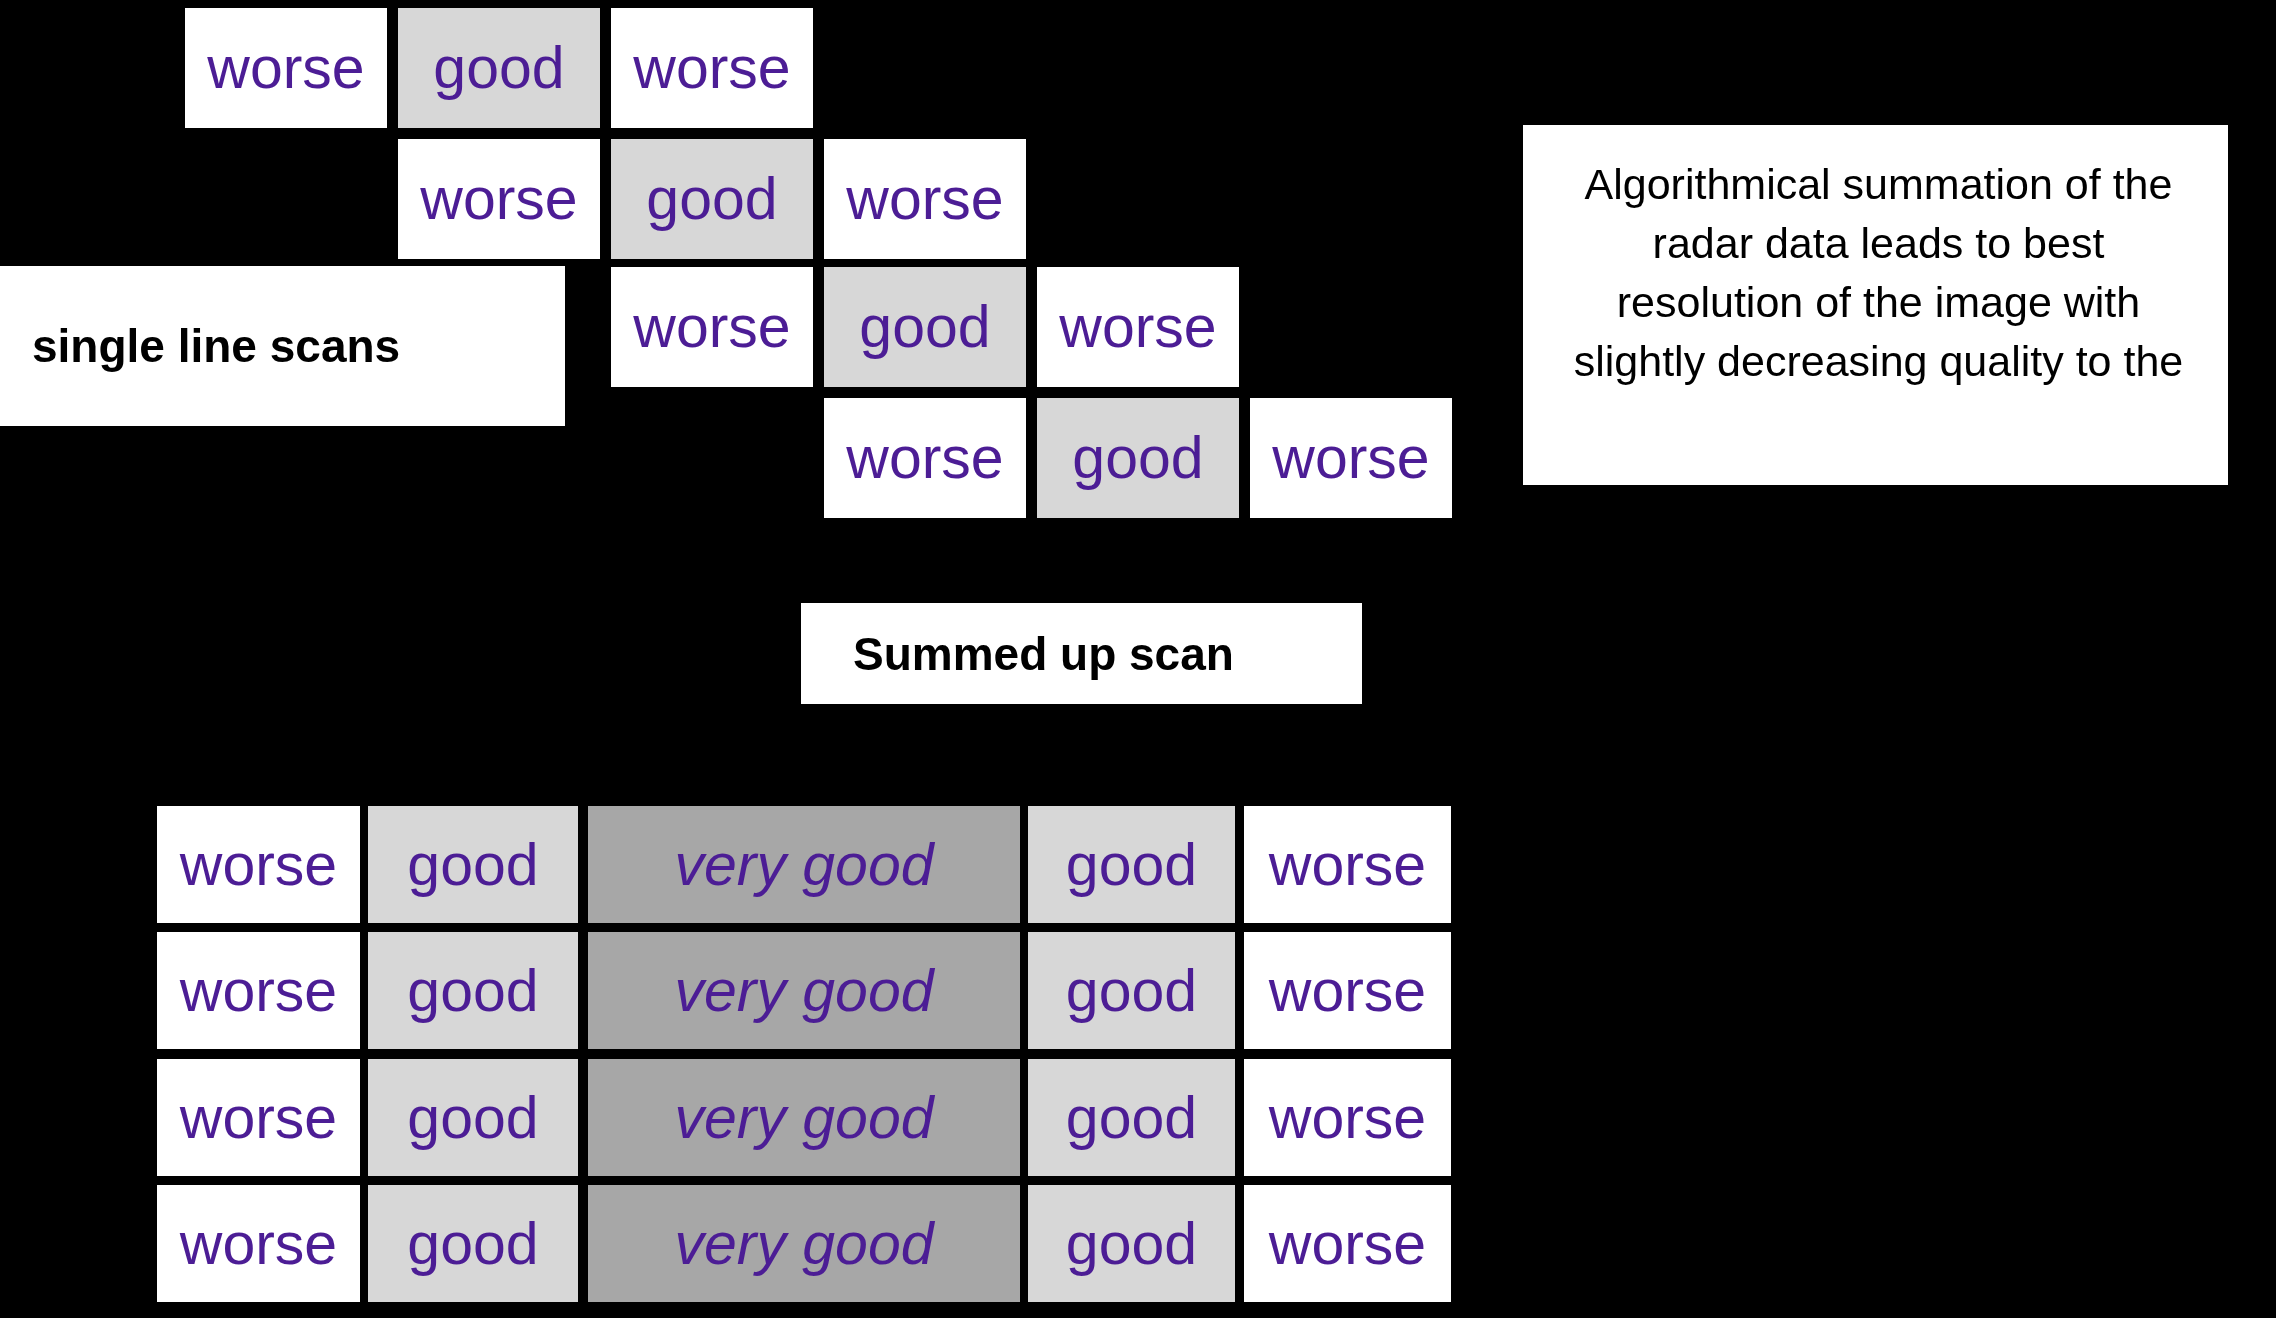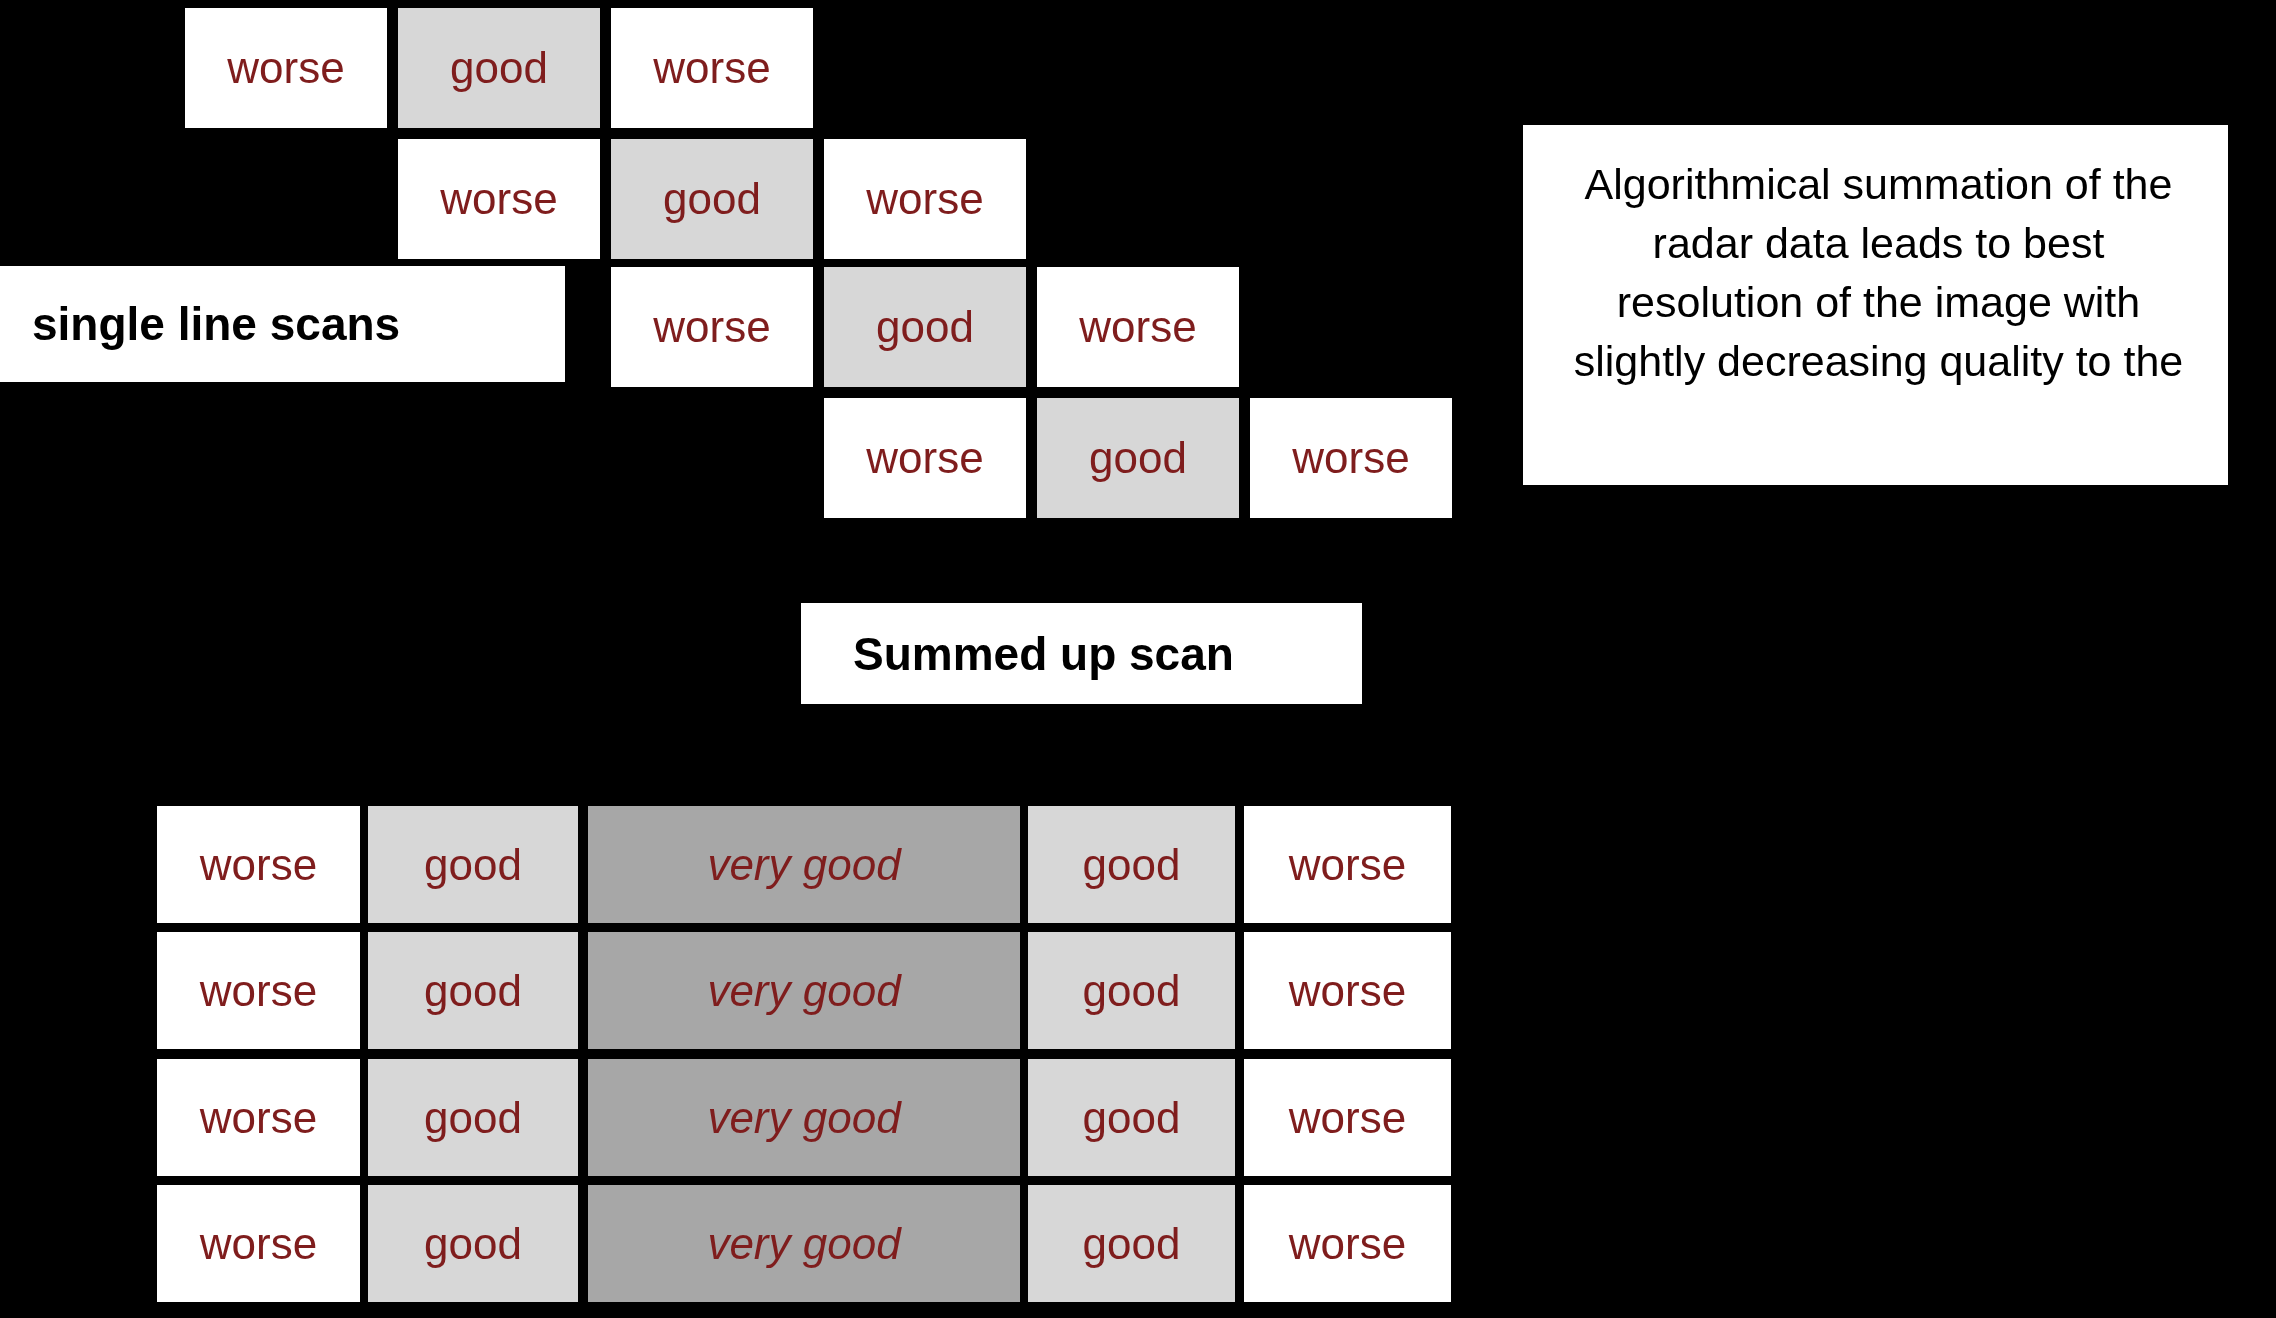--- a/index.html
+++ b/index.html
@@ -6,21 +6,21 @@
   .canvas{
     position:relative;
     width:2276px;height:1318px;
     background:#000;
     font-family:"Liberation Sans", sans-serif;
     overflow:hidden;
   }
   .scan-cell{
     position:absolute;
     display:flex;align-items:center;justify-content:center;
-    font-size:44px;color:#7f1d1d;
+    font-size:59px;color:#4c1d95;
     white-space:nowrap;
   }
   .tone-worse{background:#ffffff;}
   .tone-good{background:#d7d7d7;}
   .tone-very_good{background:#a7a7a7;font-style:italic;}
   .label-panel{
     position:absolute;
     background:#ffffff;
     display:flex;align-items:center;
     box-sizing:border-box;
@@ -54,21 +54,21 @@
       <div class="scan-cell tone-good" style="left: 611px; top: 139px; width: 202px; height: 120px;">good</div>
       <div class="scan-cell tone-worse" style="left: 824px; top: 139px; width: 202px; height: 120px;">worse</div>
       <div class="scan-cell tone-worse" style="left: 611px; top: 267px; width: 202px; height: 120px;">worse</div>
       <div class="scan-cell tone-good" style="left: 824px; top: 267px; width: 202px; height: 120px;">good</div>
       <div class="scan-cell tone-worse" style="left: 1037px; top: 267px; width: 202px; height: 120px;">worse</div>
       <div class="scan-cell tone-worse" style="left: 824px; top: 398px; width: 202px; height: 120px;">worse</div>
       <div class="scan-cell tone-good" style="left: 1037px; top: 398px; width: 202px; height: 120px;">good</div>
       <div class="scan-cell tone-worse" style="left: 1250px; top: 398px; width: 202px; height: 120px;">worse</div>
     </div>
 
-  <div class="label-panel" id="single-line-scans-panel" style="left:0px;top:266px;width:565px;height:116px;padding-left:32px;">
+  <div class="label-panel" id="single-line-scans-panel" style="left:0px;top:266px;width:565px;height:160px;padding-left:32px;">
     <span class="lbl">single line scans</span>
   </div>
 
   <div class="label-panel" id="summed-scan-panel" style="left:801px;top:603px;width:561px;height:101px;padding-left:52px;">
     <span class="lbl">Summed up scan</span>
   </div>
 
   <div class="note-box" id="note-box" style="left:1523px;top:125px;width:705px;height:360px;">
       <div class="note-line">Algorithmical summation of the</div>
       <div class="note-line">radar data leads to best</div>

